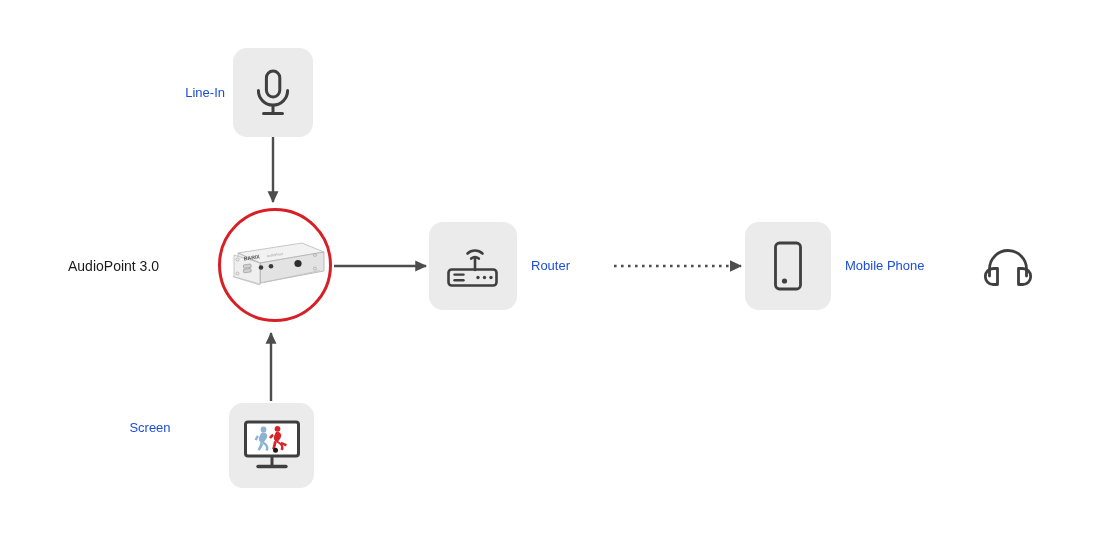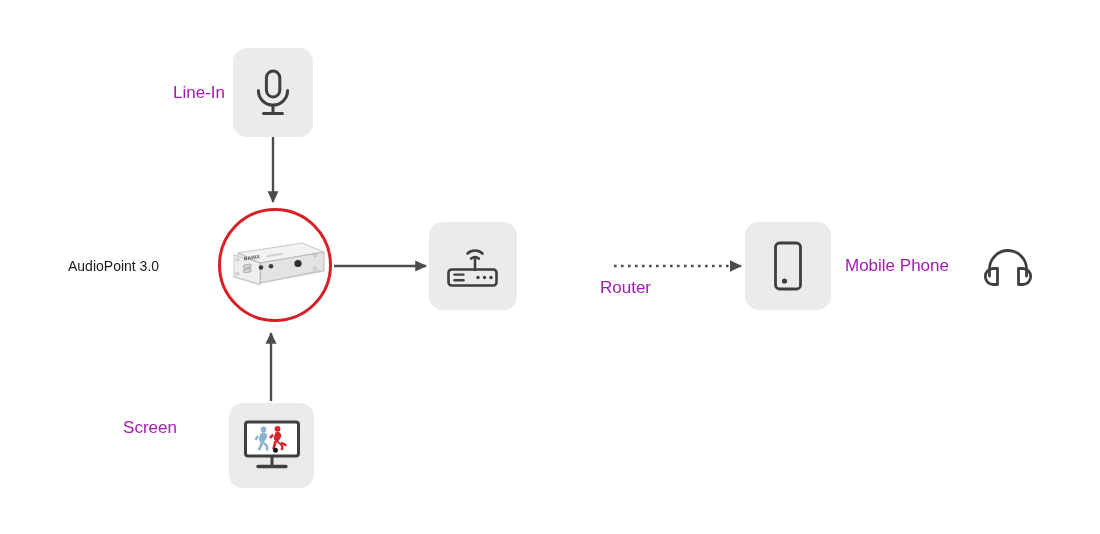--- a/index.html
+++ b/index.html
@@ -21,22 +21,22 @@
   .node-tile {
     position: absolute;
     background: #ebebeb;
     border-radius: 14px;
     display: flex;
     align-items: center;
     justify-content: center;
   }
   .label {
     position: absolute;
-    color: #a21caf;
-    font-size: 17px;
+    color: #1d4ed8;
+    font-size: 13px;
     line-height: 22px;
     white-space: pre;
   }
   .label.bold {
     font-weight: normal;
     color: #1a1a1a;
     font-size: 14px;
   }
   .svg-layer {
     position: absolute;
@@ -160,21 +160,21 @@
       <rect x="3.5" y="29.5" width="48" height="16" rx="3.2" fill="none" stroke="#3f3f3f" stroke-width="2.6"></rect>
 
       <line x1="9.5" y1="34.6" x2="18.5" y2="34.6" stroke="#3f3f3f" stroke-width="2.4" stroke-linecap="round"></line>
       <line x1="9.5" y1="40.2" x2="18.5" y2="40.2" stroke="#3f3f3f" stroke-width="2.4" stroke-linecap="round"></line>
 
       <circle cx="33" cy="37.5" r="1.7" fill="#3f3f3f"></circle>
       <circle cx="39.5" cy="37.5" r="1.7" fill="#3f3f3f"></circle>
       <circle cx="46" cy="37.5" r="1.7" fill="#3f3f3f"></circle>
     </svg>
   </div>
-  <div class="label" style="left:531px; top:255px; width:120px; text-align:right;margin-top:22px;">Router</div>
+  <div class="label" style="left:531px; top:255px; width:120px; text-align:left;">Router</div>
 
   <div class="node-tile" style="left:745px; top:222px; width:86px; height:88px;">
     <svg width="38" height="54" viewBox="0 0 38 54" xmlns="http://www.w3.org/2000/svg">
       <rect x="6.5" y="4" width="25" height="46" rx="4" fill="none" stroke="#3f3f3f" stroke-width="2.8"></rect>
       <circle cx="15.5" cy="42" r="2.6" fill="#3f3f3f"></circle>
     </svg>
   </div>
   <div class="label" style="left:845px; top:255px; width:140px; text-align:left;">Mobile Phone</div>
 
   <div style="position:absolute; left:983px; top:242px; width:50px; height:48px;">

